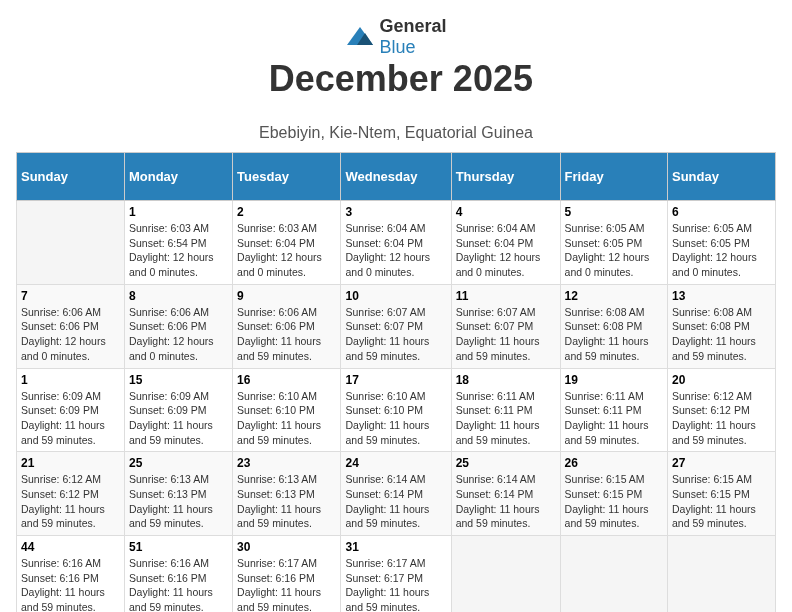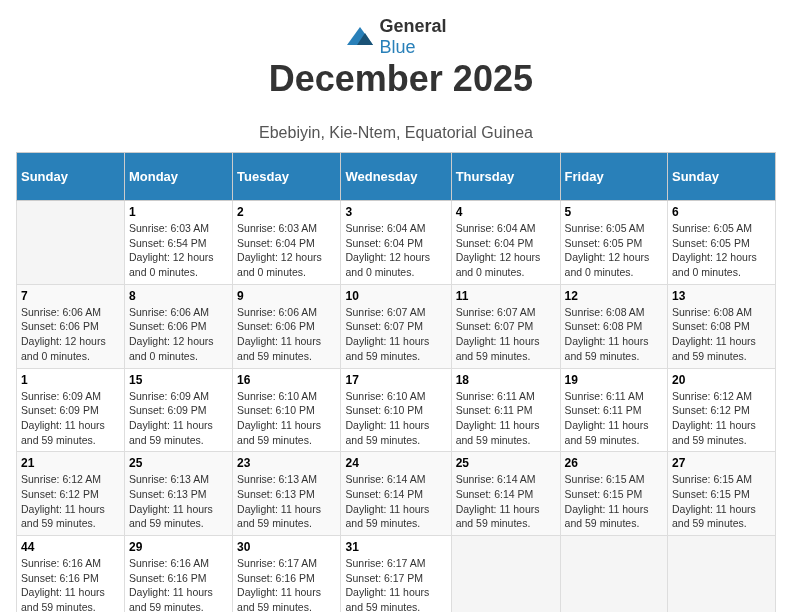--- a/index.html
+++ b/index.html
@@ -347,21 +347,21 @@
       <tr>
         <td>
           <span class="day-num">44</span>
           <div class="day-info">
             <span>Sunrise: 6:16 AM</span><br>
             <span>Sunset: 6:16 PM</span><br>
             <span>Daylight: 11 hours and 59 minutes.</span>
           </div>
         </td>
         <td>
-          <span class="day-num">29</span>
+          <span class="day-num">51</span>
           <div class="day-info">
             <span>Sunrise: 6:16 AM</span><br>
             <span>Sunset: 6:16 PM</span><br>
             <span>Daylight: 11 hours and 59 minutes.</span>
           </div>
         </td>
         <td>
           <span class="day-num">30</span>
           <div class="day-info">
             <span>Sunrise: 6:17 AM</span><br>

